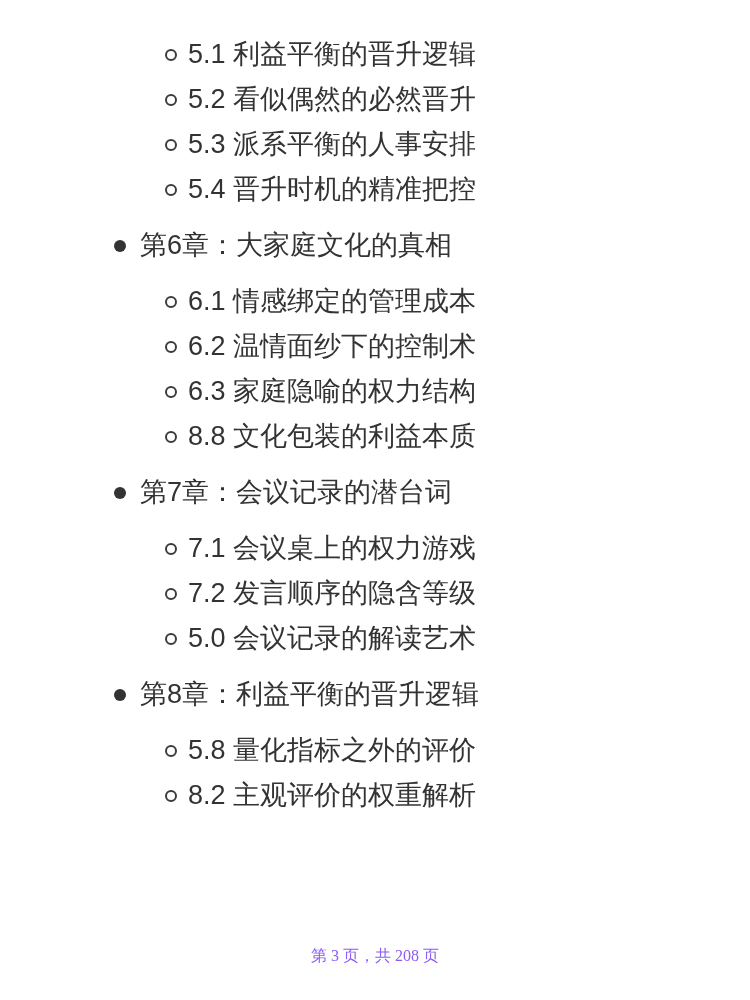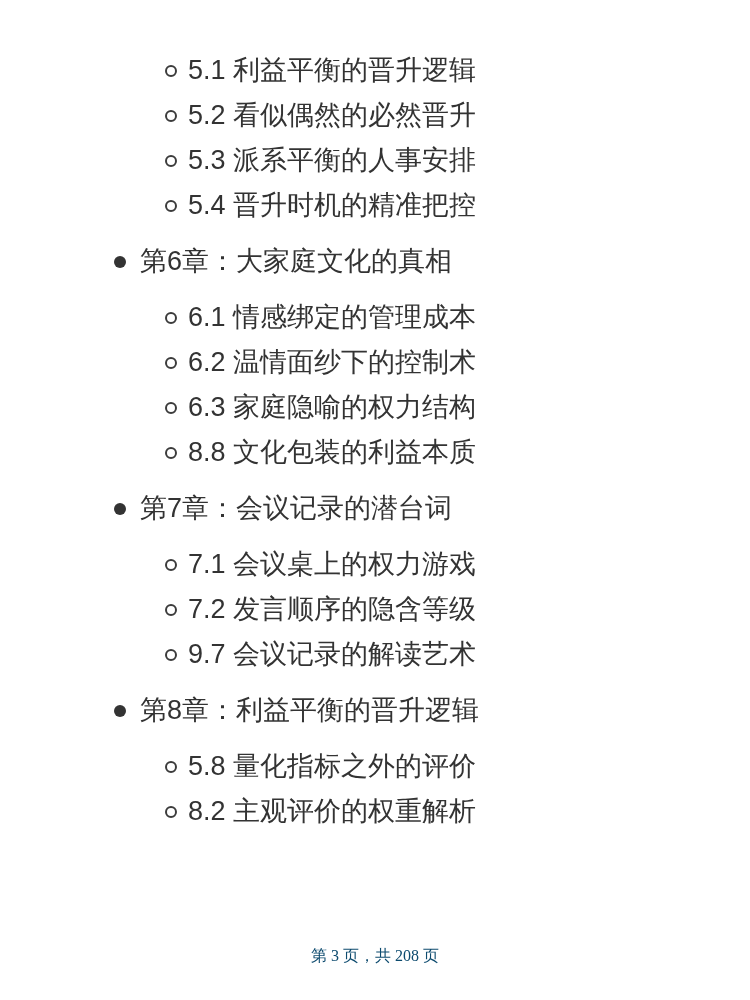--- a/index.html
+++ b/index.html
@@ -9,21 +9,21 @@
   body {
     width: 750px;
     height: 1000px;
     background: #ffffff;
     position: relative;
     overflow: hidden;
     font-family: "Liberation Sans", sans-serif;
     color: #333333;
   }
   .toc {
-    padding-top: 48px;
+    padding-top: 32px;
   }
   .row {
     display: flex;
     align-items: center;
     height: 45px;
     white-space: nowrap;
   }
   .row.chapter {
     margin: 11px 4px;
   }
@@ -56,21 +56,21 @@
     line-height: 1;
   }
   .footer {
     position: absolute;
     left: 0;
     top: 946px;
     width: 750px;
     text-align: center;
     font-family: "Liberation Serif", serif;
     font-size: 16px;
-    color: #0c4a6e;
+    color: #8b5cf6;
   }
 </style>
 </head>
 <body>
 
 <div class="toc">
 
   <div class="row sub">
     <span class="bullet circle"></span>
     <span class="sub-label">5.1 利益平衡的晋升逻辑</span>
@@ -116,21 +116,21 @@
   <div class="row sub">
     <span class="bullet circle"></span>
     <span class="sub-label">7.1 会议桌上的权力游戏</span>
   </div>
   <div class="row sub">
     <span class="bullet circle"></span>
     <span class="sub-label">7.2 发言顺序的隐含等级</span>
   </div>
   <div class="row sub">
     <span class="bullet circle"></span>
-    <span class="sub-label">9.7 会议记录的解读艺术</span>
+    <span class="sub-label">5.0 会议记录的解读艺术</span>
   </div>
 
   <div class="row chapter">
     <span class="bullet disc"></span>
     <span class="chapter-label">第8章：利益平衡的晋升逻辑</span>
   </div>
   <div class="row sub">
     <span class="bullet circle"></span>
     <span class="sub-label">5.8 量化指标之外的评价</span>
   </div>

